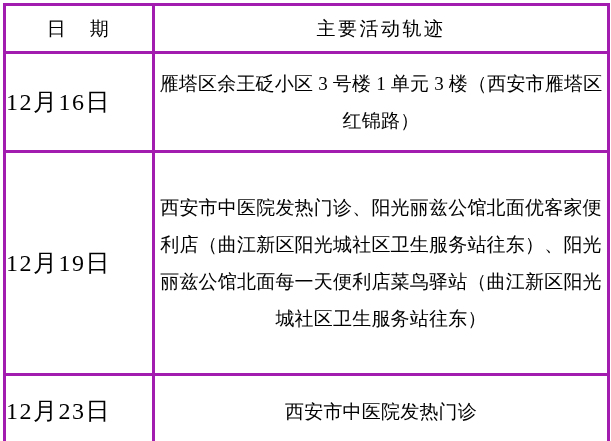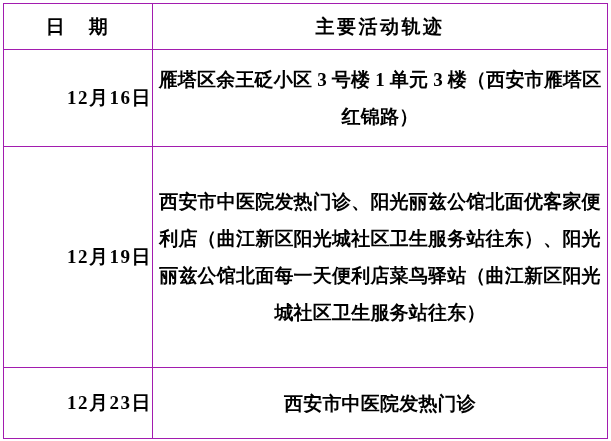--- a/index.html
+++ b/index.html
@@ -24,37 +24,37 @@
     position: absolute;
     left: 3px;
     top: 3px;
     width: 604px;
     border-collapse: collapse;
     table-layout: fixed;
     background: #ffffff;
   }
   table.trace-table td,
   table.trace-table th {
-    border: 1px solid #a21caf;
+    border: 3px solid #a21caf;
     padding: 0;
     vertical-align: middle;
-    font-weight: bold;
+    font-weight: normal;
   }
   col.col-date { width: 149px; }
   col.col-trace { width: 455px; }
 
   .header-cell {
     text-align: center;
     height: 45px;
     font-size: 19px;
     letter-spacing: 2.5px;
   }
   .date-cell {
-    text-align: right;
-    font-size: 19px;
+    text-align: left;
+    font-size: 24px;
     letter-spacing: 1.5px;
   }
   .trace-cell {
     text-align: center;
     font-size: 19px;
     line-height: 37px;
     padding: 6px 10px 6px 12px;
     letter-spacing: 0.2px;
   }
   .row-1 .date-cell, .row-1 .trace-cell { height: 96px; }

